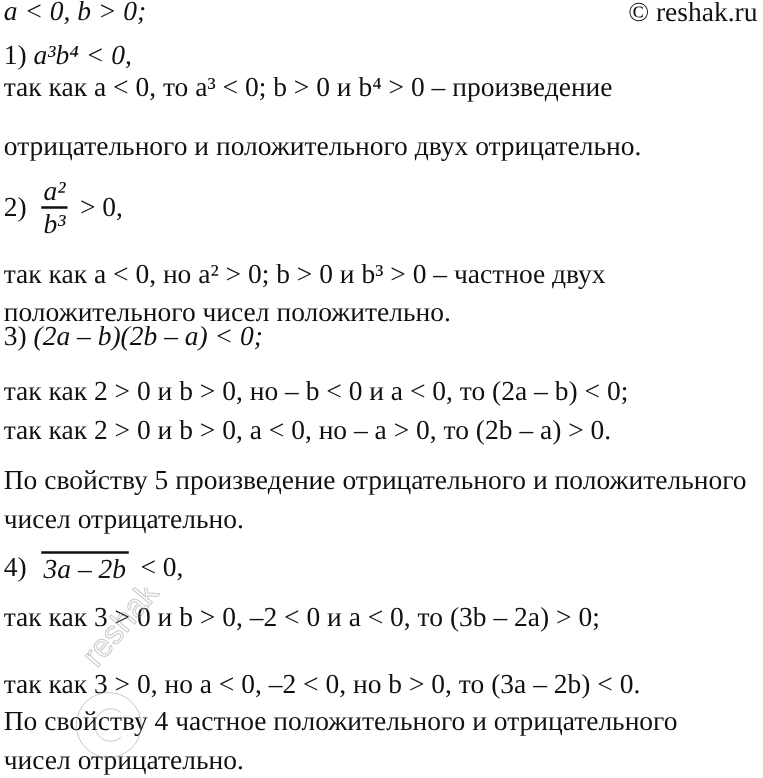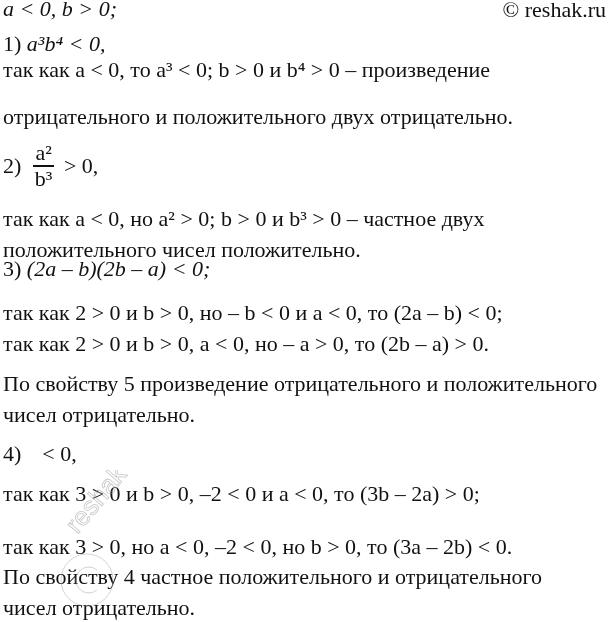--- a/index.html
+++ b/index.html
@@ -12,21 +12,21 @@
     position: absolute; left: 3px; white-space: nowrap;
     font-size: 22px; line-height: 26px;
   }
   .m { font-style: italic; }
   .watermark-top {
     position: absolute; right: 4px; top: -3px;
     font-size: 22px; line-height: 26px; color: #111;
   }
   .frac {
     display: inline-block; vertical-align: middle; text-align: center;
-    margin: 0 4px 0 6px; 
+    margin: 0 4px 0 6px; font-style: italic;
   }
   .frac .num, .frac .den { display: block; line-height: 24px; padding: 0 2px; }
   .frac .bar { display: block; height: 1.5px; background: #111; }
   .fracline { position: absolute; left: 3px; white-space: nowrap; font-size: 22px; }
   .fracline .lbl, .fracline .tail { vertical-align: middle; }
   .wm-stamp {
     position: absolute; left: 45px; top: 470px; width: 140px; height: 150px;
     pointer-events: none; opacity: 0.55;
   }
 </style>
@@ -64,20 +64,21 @@
 </div>
 <div class="line" style="top:300px">так как 2 &gt; 0 и b &gt; 0, но – b &lt; 0 и a &lt; 0, то (2a – b) &lt; 0;</div>
 <div class="line" style="top:331px">так как 2 &gt; 0 и b &gt; 0, a &lt; 0, но – a &gt; 0, то (2b – a) &gt; 0.</div>
 <div class="line" style="top:371px">По свойству 5 произведение отрицательного и положительного</div>
 <div class="line" style="top:402px">чисел отрицательно.</div>
 
 <div class="fracline" style="top:439px">
   <span class="lbl">4)</span>
   <span class="frac">
     <span class="bar"></span>
+    <span class="den">3a – 2b</span>
   </span>
   <span class="tail">&lt; 0,</span>
 </div>
 <div class="line" style="top:481px">так как 3 &gt; 0 и b &gt; 0, –2 &lt; 0 и a &lt; 0, то (3b – 2a) &gt; 0;</div>
 <div class="line" style="top:534px">так как 3 &gt; 0, но a &lt; 0, –2 &lt; 0, но b &gt; 0, то (3a – 2b) &lt; 0.</div>
 <div class="line" style="top:564px">По свойству 4 частное положительного и отрицательного</div>
 <div class="line" style="top:595px">чисел отрицательно.</div>
 
 <svg class="wm-stamp" viewBox="0 0 140 150">
   <g fill="none" stroke="#9a9a9a" stroke-width="0.8">

